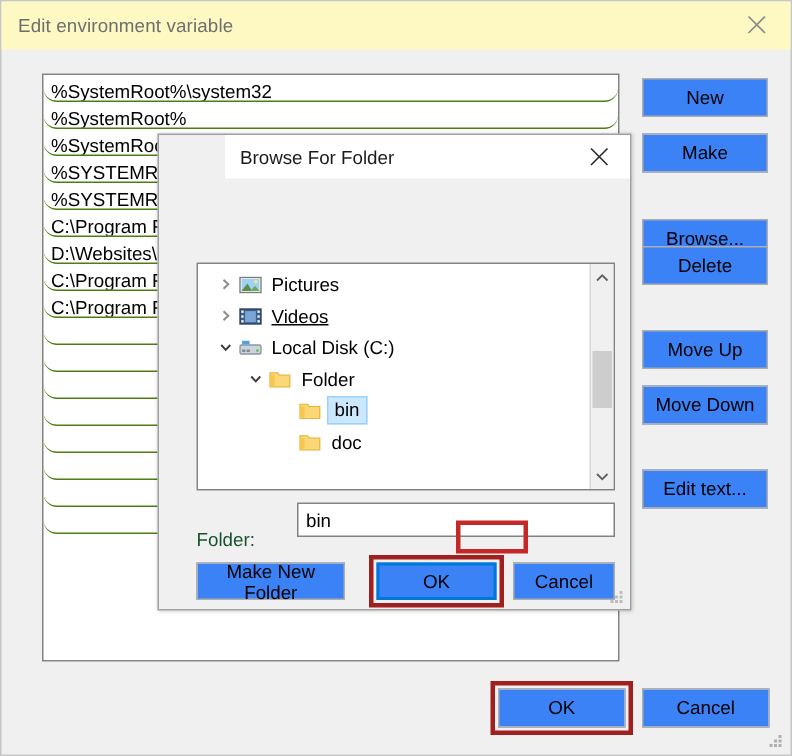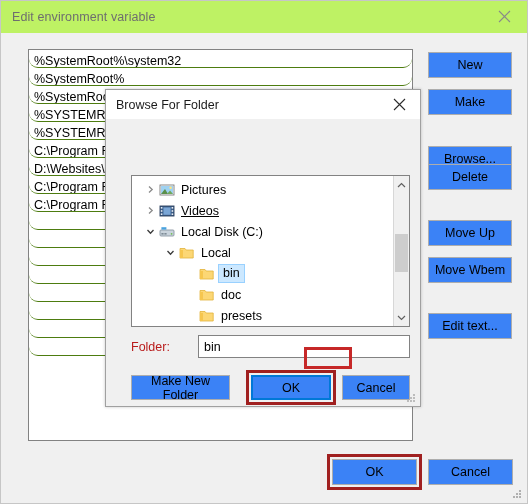--- a/index.html
+++ b/index.html
@@ -14,21 +14,21 @@
   }
 
   
   #edit-env-window {
     position: absolute; left: 0; top: 0;
     width: 528px; height: 504px;
     background: #f0f0f0;
     border: 1px solid #c6c6c6;
   }
   #titlebar {
-    height: 32px; background: #bef264;
+    height: 32px; background: #fef9c3;
     display: flex; align-items: center;
     position: relative;
   }
   #title-text {
     font-size: 12.5px; color: #6e6e6e;
     margin-left: 11px; letter-spacing: .1px;
   }
   #close-btn {
     position: absolute; right: 0; top: 0;
     width: 45px; height: 31px;
@@ -97,20 +97,21 @@
     width: 12px; height: 12px;
   }
 
   
   #browse-dialog {
     position: absolute; left: 105px; top: 89px;
     width: 316px; height: 318px;
     background: #f0f0f0;
     border: 1px solid #a0a0a0;
     box-shadow: 0 0 3px rgba(0,0,0,.22);
+    padding-left: 44px;
   }
   #browse-titlebar {
     height: 30px; background: #ffffff;
     position: relative; display: flex; align-items: center;
     border-bottom: 1px solid #f0f0f0;
   }
   #browse-title-text {
     font-size: 12.5px; color: #1b1b1b;
     margin-left: 10px;
   }
@@ -159,22 +160,22 @@
   }
   #sb-up { position: absolute; top: 0; left: 0; right: 0; }
   #sb-down { position: absolute; bottom: 0; left: 0; right: 0; }
   #sb-thumb {
     position: absolute; left: 1px; right: 1px; top: 58px; height: 38px;
     background: #cdcdcd;
   }
 
   
   #folder-label {
-    position: absolute; left: 25px; top: 250px;
-    font-size: 12.5px; color: #b91c1c;
+    position: absolute; left: 25px; top: 263px;
+    font-size: 12.5px; color: #14532d;
   }
   #folder-input {
     position: absolute; left: 92px; top: 245px;
     width: 212px; height: 23px;
     background: #fff; border: 1px solid #828282;
     font-family: "Liberation Sans", sans-serif;
     font-size: 12.5px; color: #000;
     padding-left: 5px;
   }
 
@@ -241,21 +242,21 @@
       <div class="path-row empty">&nbsp;</div>
       <div class="path-row empty">&nbsp;</div>
       <div class="path-row empty">&nbsp;</div>
     </div>
 
   <button class="btn side-btn" id="btn-new">New</button>
   <button class="btn side-btn" id="btn-edit">Make</button>
   <button class="btn side-btn" id="btn-browse">Browse...</button>
   <button class="btn side-btn" id="btn-delete">Delete</button>
   <button class="btn side-btn" id="btn-moveup">Move Up</button>
-  <button class="btn side-btn" id="btn-movedown">Move Wbem</button>
+  <button class="btn side-btn" id="btn-movedown">Move Down</button>
   <button class="btn side-btn" id="btn-edittext">Edit text...</button>
 
   <button class="btn" id="btn-ok-main">OK</button>
   <button class="btn" id="btn-cancel-main">Cancel</button>
   <div id="ann-main-ok"></div>
 
   <svg id="main-grip" viewBox="0 0 12 12">
     <g fill="#b0b0b0">
       <rect x="8" y="2" width="2" height="2"></rect>
         <rect x="5" y="5" width="2" height="2"></rect>
@@ -342,51 +343,41 @@
             <svg width="9" height="9" viewBox="0 0 9 9">
               <path fill="none" stroke="#3b3b3b" stroke-width="1.3" d="M1.5 3 L4.5 6.2 L7.5 3"></path>
             </svg>
           </span>
           <span class="ticon">
             <svg width="16" height="14" viewBox="0 0 16 14">
               <path d="M1 2.5 L6 2.5 L7.2 4 L14.2 4 L14.2 12 L1 12 Z" fill="#fcd775" stroke="#e2b23a" stroke-width=".8"></path>
               <rect x="1" y="4" width="3" height="8" fill="#f6c64f"></rect>
             </svg>
           </span>
-          <span class="tlabel">Local</span>
+          <span class="tlabel">Folder</span>
         </div>
         <div class="tree-row selected" style="padding-left: 50px;">
           <span class="chev"></span>
           <span class="ticon">
             <svg width="16" height="14" viewBox="0 0 16 14">
               <path d="M1 2.5 L6 2.5 L7.2 4 L14.2 4 L14.2 12 L1 12 Z" fill="#fcd775" stroke="#e2b23a" stroke-width=".8"></path>
               <rect x="1" y="4" width="3" height="8" fill="#f6c64f"></rect>
             </svg>
           </span>
           <span class="tlabel">bin</span>
         </div>
         <div class="tree-row" style="padding-left: 50px;">
           <span class="chev"></span>
           <span class="ticon">
             <svg width="16" height="14" viewBox="0 0 16 14">
               <path d="M1 2.5 L6 2.5 L7.2 4 L14.2 4 L14.2 12 L1 12 Z" fill="#fcd775" stroke="#e2b23a" stroke-width=".8"></path>
               <rect x="1" y="4" width="3" height="8" fill="#f6c64f"></rect>
             </svg>
           </span>
           <span class="tlabel">doc</span>
-        </div>
-        <div class="tree-row" style="padding-left: 50px;">
-          <span class="chev"></span>
-          <span class="ticon">
-            <svg width="16" height="14" viewBox="0 0 16 14">
-              <path d="M1 2.5 L6 2.5 L7.2 4 L14.2 4 L14.2 12 L1 12 Z" fill="#fcd775" stroke="#e2b23a" stroke-width=".8"></path>
-              <rect x="1" y="4" width="3" height="8" fill="#f6c64f"></rect>
-            </svg>
-          </span>
-          <span class="tlabel">presets</span>
         </div>
         <div class="tree-row" style="padding-left: 50px;"></div>
       </div>
 
     <div id="tree-scroll">
       <div class="sb-arrow" id="sb-up">
         <svg width="9" height="6" viewBox="0 0 9 6">
           <path d="M1 5 L4.5 1.5 L8 5" stroke="#606060" stroke-width="1.2" fill="none"></path>
         </svg>
       </div>

